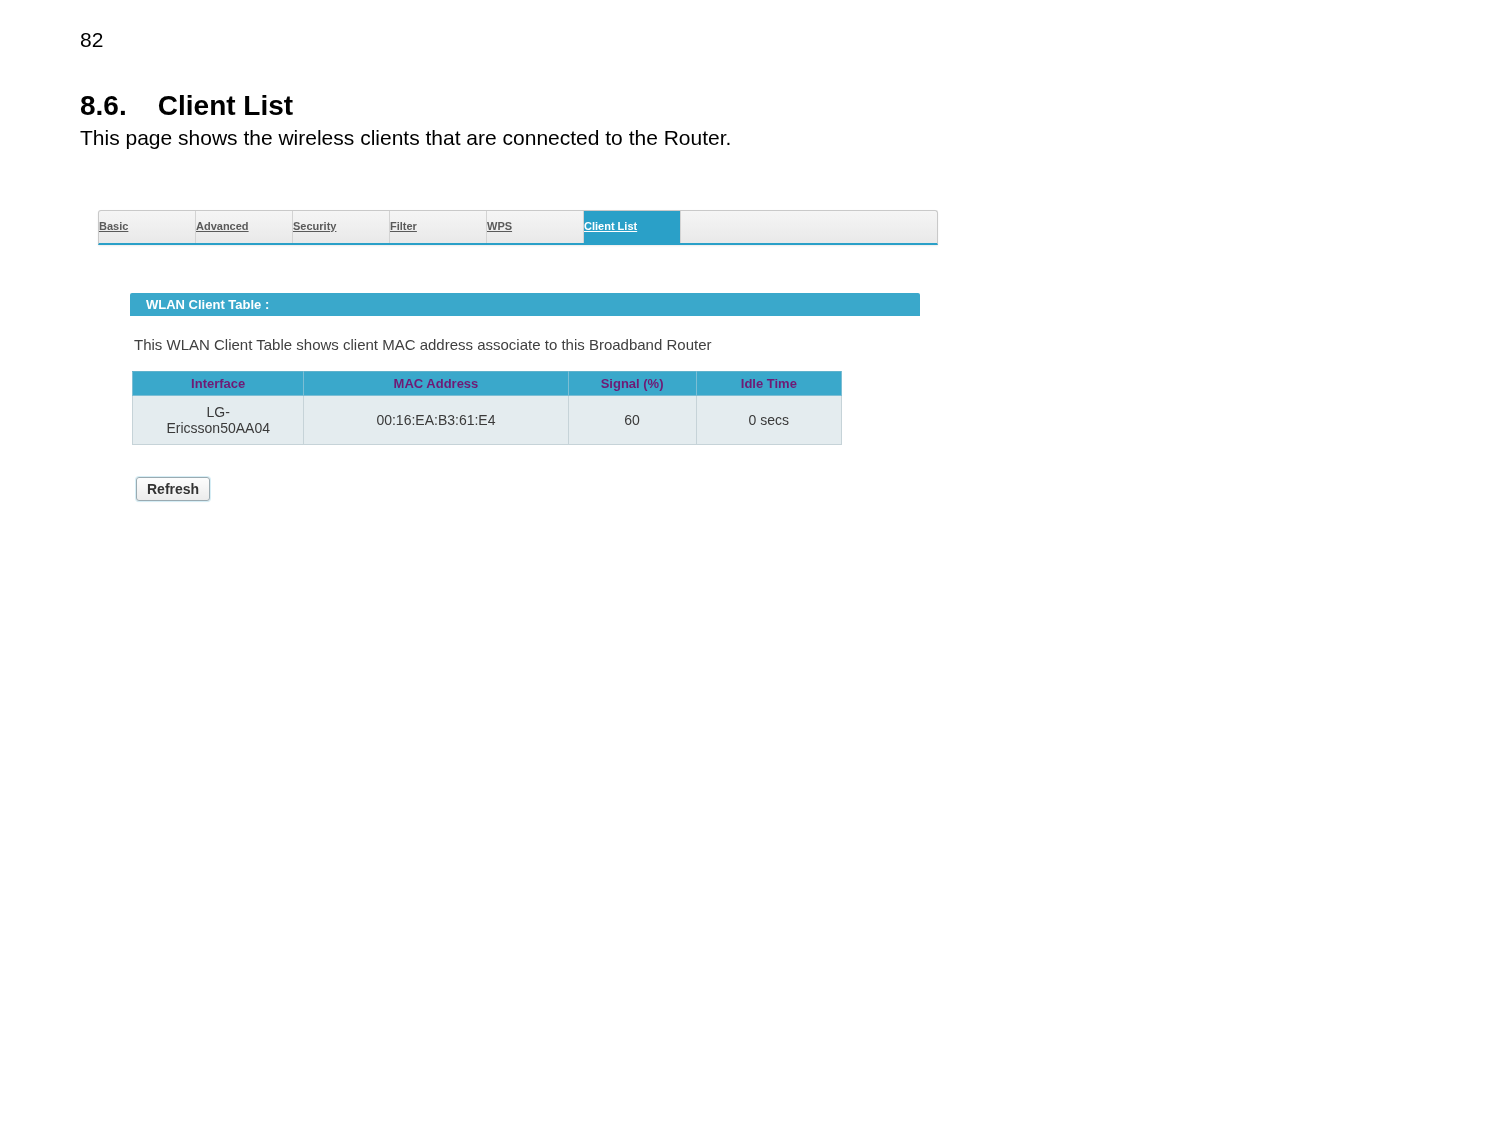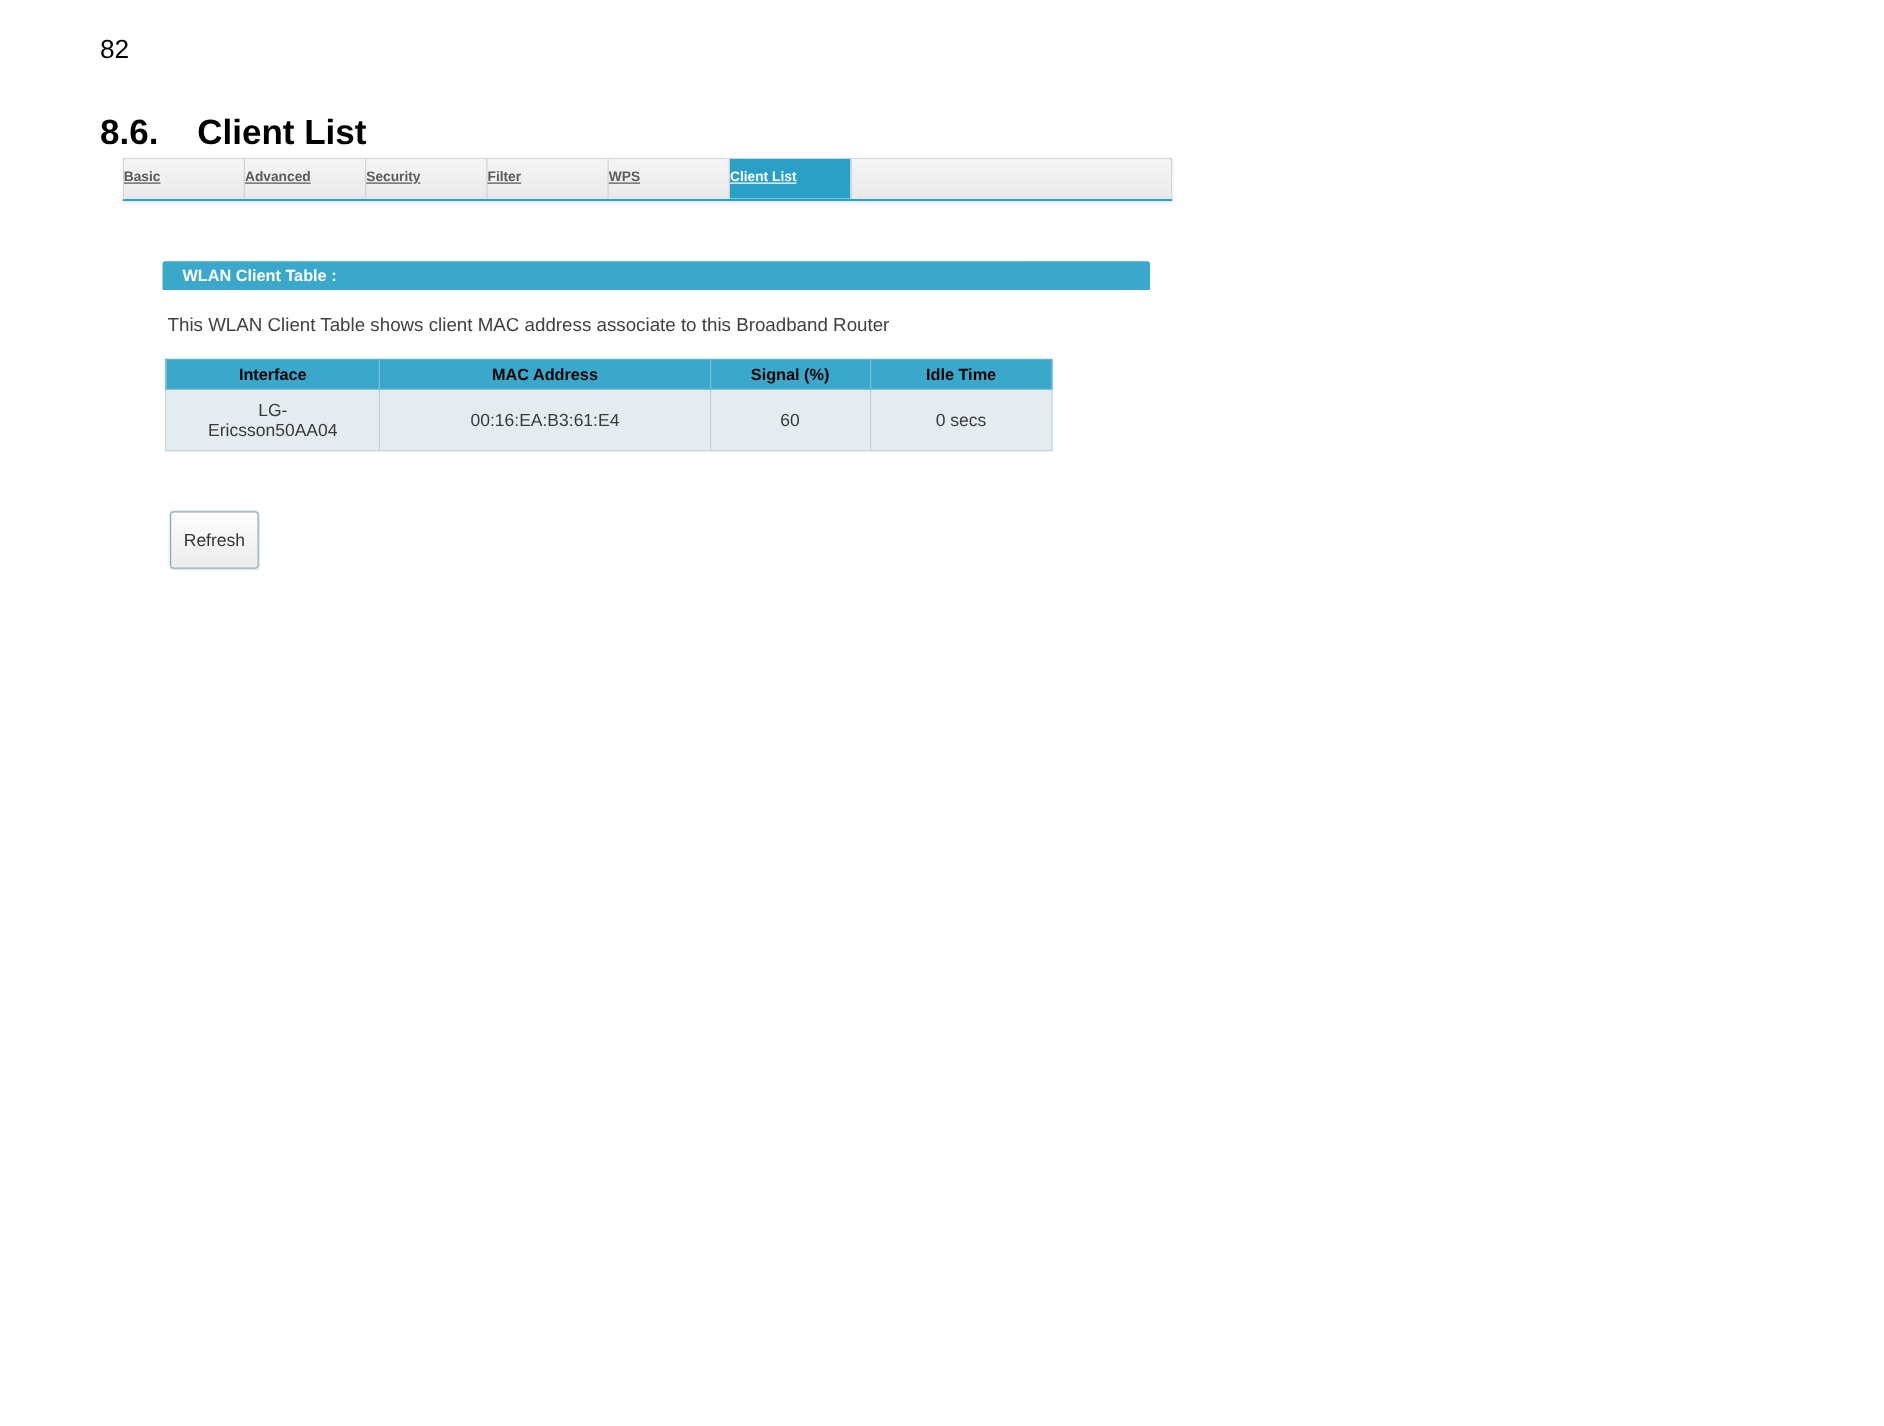--- a/index.html
+++ b/index.html
@@ -90,21 +90,21 @@
   }
 
   .client-table {
     border-collapse: collapse;
     width: 710px;
     font-size: 14px;
     margin-left: 2px;
   }
   .client-table th {
     background: #3aa8cb;
-    color: #000000;
+    color: #701a75;
     font-weight: bold;
     text-align: center;
     padding: 4px 6px;
     border: 1px solid #7cbed4;
     border-top: 1px solid #5fb2cc;
     font-size: 13px;
   }
   .client-table td {
     background: #e4ecef;
     color: #3a3a3a;
@@ -112,46 +112,48 @@
     padding: 8px 23px;
     border: 1px solid #c6d3d8;
     font-size: 14px;
   }
   .col-if   { width: 140px; }
   .col-mac  { width: 290px; }
   .col-sig  { width: 130px; }
   .col-idle { width: 150px; }
 
   .refresh-btn {
-    margin-top: 48px;
+    margin-top: 32px;
     margin-left: 6px;
     display: inline-block;
     font-family: Arial, sans-serif;
     font-size: 14px;
     color: #333;
     background: linear-gradient(#fdfdfd, #ececec);
     border: 1px solid #9aaab1;
     border-radius: 3px;
-    padding: 14px 10px;
+    padding: 3px 10px;
     box-shadow: 0 0 0 1px #d6eef6, 0 1px 1px rgba(0,0,0,0.15);
     cursor: pointer;
+    font-weight: bold;
   }
 </style>
 </head>
 <body>
 
 <div class="page">
 
   <div class="page-num">82</div>
 
   <div class="section-heading">
     <span class="section-number">8.6.</span>
     <span>Client List</span>
   </div>
 
+  <div class="section-desc">This page shows the wireless clients that are connected to the Router.</div>
 
   <div class="ui-shot">
 
     <div class="tabstrip">
       <div class="tab">Basic</div>
       <div class="tab">Advanced</div>
       <div class="tab">Security</div>
       <div class="tab">Filter</div>
       <div class="tab">WPS</div>
       <div class="tab active">Client List</div>

